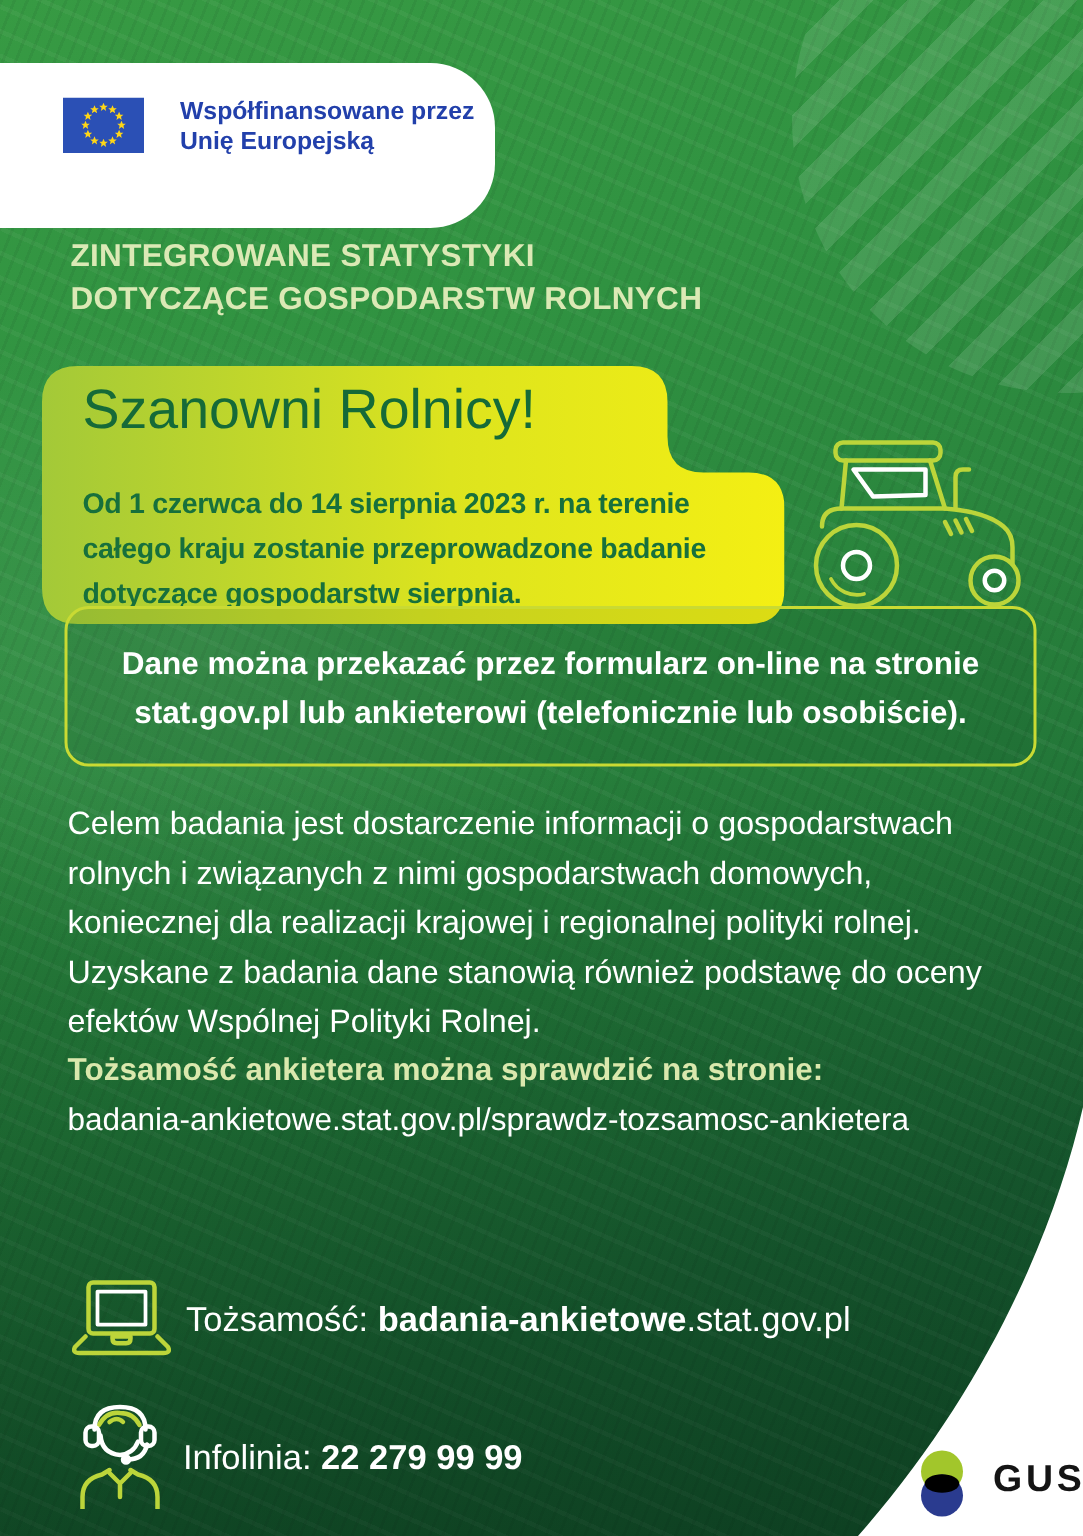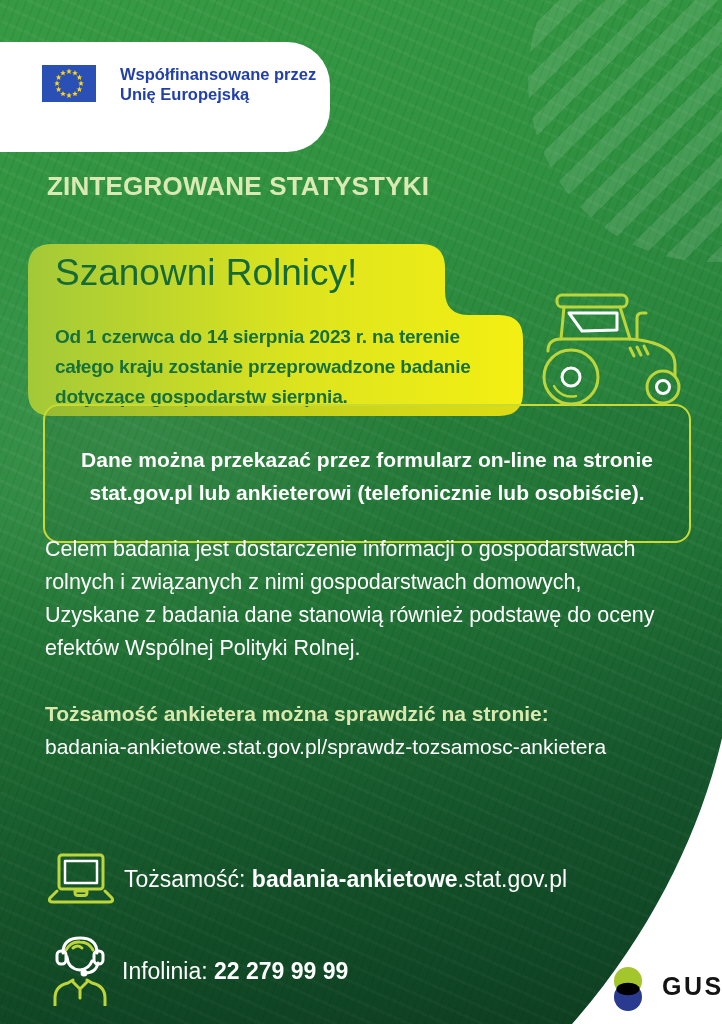--- a/index.html
+++ b/index.html
@@ -20,30 +20,30 @@
   }
   .stripe-circle{
     left:528px; top:-104px; width:366px; height:366px; border-radius:50%;
     background:repeating-linear-gradient(135deg, rgba(255,255,255,0.11) 0 16px, rgba(255,255,255,0) 16px 32px);
   }
   
   .eu-pill{left:0; top:42px; width:330px; height:110px; background:#fff; border-radius:0 43px 43px 0;}
   .eu-flag{left:42px; top:23px;}
   .eu-text{left:120px; top:22px; color:#2240ab; font-weight:bold; font-size:16.5px; line-height:20px; white-space:nowrap;}
   
-  .heading{left:47px; top:172px; color:#dbe9b5; font-weight:bold; font-size:26px; line-height:29px; letter-spacing:0.2px; white-space:nowrap;}
+  .heading{left:47px; top:156px; color:#dbe9b5; font-weight:bold; font-size:21px; line-height:29px; letter-spacing:0.2px; white-space:nowrap;}
   
   .card-svg{left:28px; top:244px;}
   .card-title{left:55px; top:252px; font-size:37px; font-weight:normal; color:#156a38; white-space:nowrap;}
   .card-line{left:55px; font-size:19px; font-weight:bold; color:#17703c; letter-spacing:-0.2px; white-space:nowrap;}
   
   .info-box{
-    left:43px; top:404px; width:648px; height:139px; box-sizing:border-box;
+    left:43px; top:404px; width:648px; height:107px; box-sizing:border-box;
     border:2.5px solid #c9da33; border-radius:16px; background:rgba(10,60,30,0.10);
-    text-align:center; padding-top:37px; color:#fff; font-weight:bold; font-size:21px; line-height:33px;
+    text-align:center; padding-top:20px; color:#fff; font-weight:bold; font-size:21px; line-height:33px;
   }
   .info-box div{white-space:nowrap;}
   .tractor{left:540px; top:292px;}
   
   .body-text{left:45px; top:533px; color:#fff; font-size:21.5px; line-height:33px;}
   .body-text div{white-space:nowrap;}
   .verify-label{left:45px; top:702px; font-size:21px; font-weight:bold; color:#dae8ad; white-space:nowrap;text-align:right;}
   .verify-url{left:45px; top:735px; font-size:21px; color:#fff; white-space:nowrap;}
   
   .laptop{left:48px; top:853px;}
@@ -84,20 +84,21 @@
         <use href="#st" x="21" y="8.1"></use>
     </svg>
     <div class="abs eu-text">
       <div>Współfinansowane przez</div>
       <div>Unię Europejską</div>
     </div>
   </div>
 
   <div class="abs heading">
     <div>ZINTEGROWANE STATYSTYKI</div>
+    <div>DOTYCZĄCE GOSPODARSTW ROLNYCH</div>
   </div>
 
   <svg class="abs card-svg" width="495" height="172" viewBox="0 0 495 172">
     <defs>
       <linearGradient id="yg" x1="0" y1="0" x2="1" y2="0">
         <stop offset="0" stop-color="#a3c938"></stop>
         <stop offset="0.55" stop-color="#dde41e"></stop>
         <stop offset="1" stop-color="#f4ef13"></stop>
       </linearGradient>
     </defs>
@@ -127,20 +128,21 @@
     <g stroke="#ffffff" stroke-width="3">
       <path d="M29 21 L77 21 L77 38 L42 39 Z"></path>
       <circle cx="31" cy="85" r="9"></circle>
       <circle cx="123" cy="95" r="6.5"></circle>
     </g>
   </svg>
 
   <div class="abs body-text">
     <div>Celem badania jest dostarczenie informacji o gospodarstwach</div>
     <div>rolnych i związanych z nimi gospodarstwach domowych,</div>
+    <div>koniecznej dla realizacji krajowej i regionalnej polityki rolnej.</div>
     <div>Uzyskane z badania dane stanowią również podstawę do oceny</div>
     <div>efektów Wspólnej Polityki Rolnej.</div>
   </div>
 
   <div class="abs verify-label">Tożsamość ankietera można sprawdzić na stronie:</div>
   <div class="abs verify-url">badania-ankietowe.stat.gov.pl/sprawdz-tozsamosc-ankietera</div>
 
   <svg class="abs laptop" width="66" height="54" viewBox="0 0 66 54" fill="none" stroke-linecap="round" stroke-linejoin="round">
     <g stroke="#bcd53a" stroke-width="3">
       <rect x="11" y="2" width="44" height="34" rx="3"></rect>

